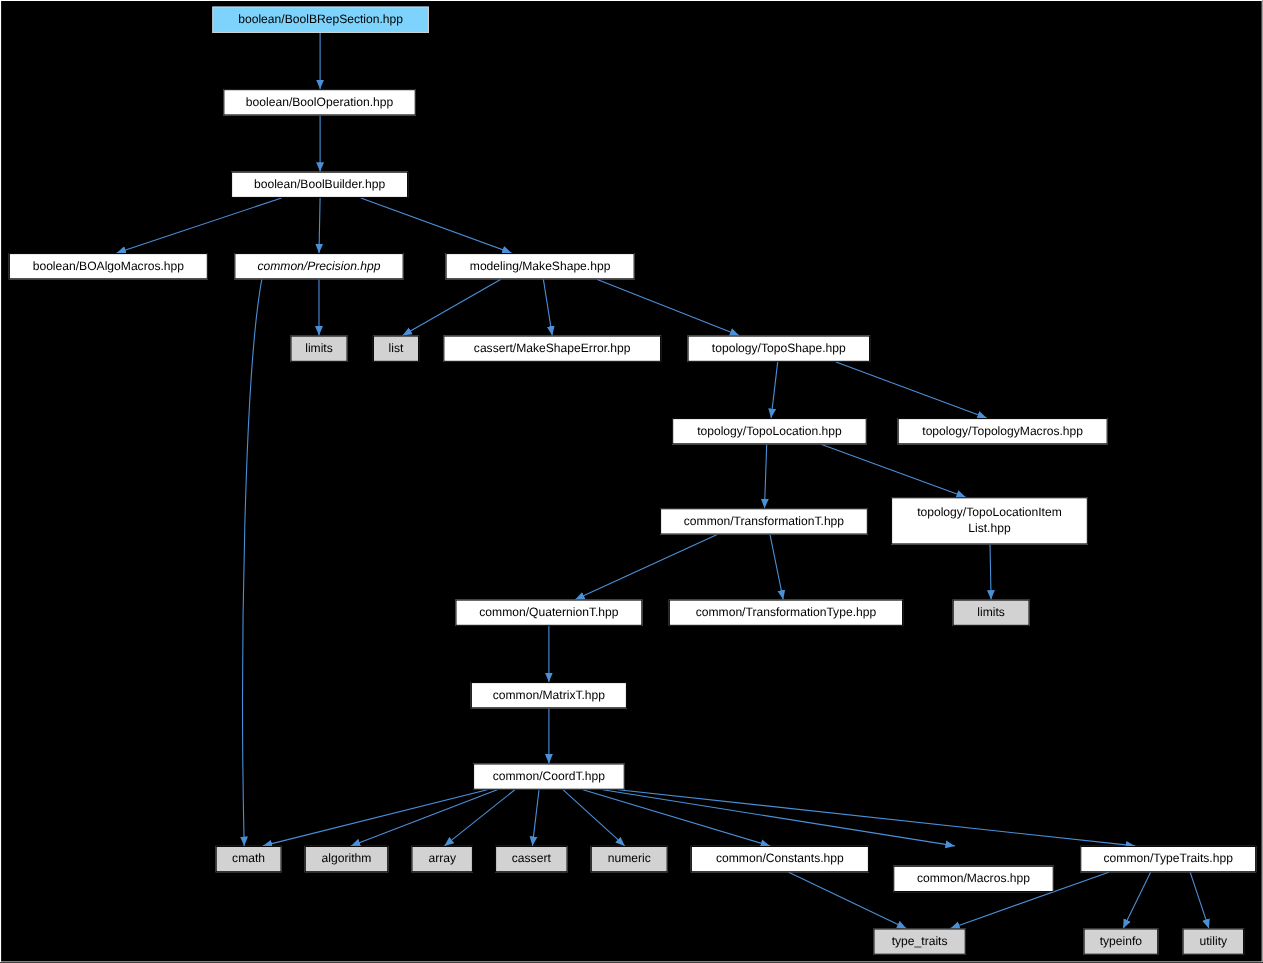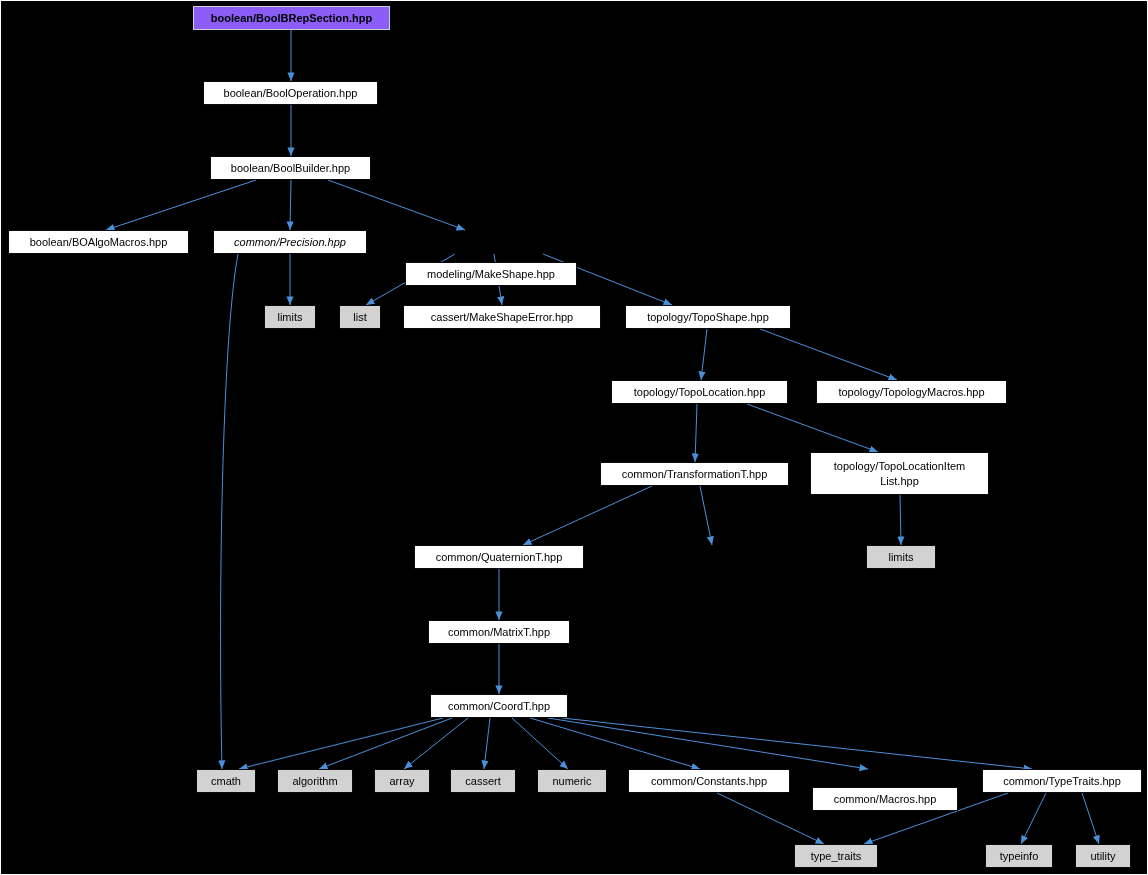--- a/index.html
+++ b/index.html
@@ -20,21 +20,21 @@
     text-align:center;
     font-size:11px;
     line-height:1.3;
     color:#000;
     padding:0 3px;
     white-space:pre-line;
     border:1px solid #0a0a0a;
   }
   .node.header{background:#ffffff;cursor:pointer;}
   .node.system{background:#d2d2d2;}
-  .node.root{background:#8b5cf6;border:1px solid #cfcfcf;font-weight:bold;}
+  .node.root{background:#7dd3fc;border:1px solid #cfcfcf;}
 </style>
 </head>
 <body>
 
 <div class="canvas" style="background: rgb(0, 0, 0);">
   <svg class="edges" xmlns="http://www.w3.org/2000/svg">
     <defs>
       <marker id="arrowhead" viewBox="0 0 10 10" refX="9.5" refY="5" markerWidth="9" markerHeight="9" orient="auto">
         <path d="M0,1 L9.5,5 L0,9 z" fill="#4a90d9"></path>
       </marker>
@@ -70,31 +70,32 @@
       <path d="M1008,793 L864,844" stroke="#4a90d9" fill="none" marker-end="url(#arrowhead)"></path>
       <path d="M1046,793 L1021,844" stroke="#4a90d9" fill="none" marker-end="url(#arrowhead)"></path>
       <path d="M1082,793 L1099,844" stroke="#4a90d9" fill="none" marker-end="url(#arrowhead)"></path>
     </svg>
 
 <div class="node root" style="left: 193px; top: 6px; width: 197px; height: 24px; color: rgb(0, 0, 0);">boolean/BoolBRepSection.hpp</div>
     <div class="node header" style="left: 203px; top: 81px; width: 175px; height: 24px; color: rgb(0, 0, 0);">boolean/BoolOperation.hpp</div>
     <div class="node header" style="left: 210px; top: 156px; width: 161px; height: 24px; color: rgb(0, 0, 0);">boolean/BoolBuilder.hpp</div>
     <div class="node header" style="left: 8px; top: 230px; width: 181px; height: 24px; color: rgb(0, 0, 0);">boolean/BOAlgoMacros.hpp</div>
     <div class="node header" style="left: 213px; top: 230px; width: 154px; height: 24px; color: rgb(0, 0, 0); font-style: italic;">common/Precision.hpp</div>
-    <div class="node header" style="left: 405px; top: 230px; width: 172px; height: 24px; color: rgb(0, 0, 0); margin-top: 32px;">modeling/MakeShape.hpp</div>
+    <div class="node header" style="left: 405px; top: 230px; width: 172px; height: 24px; color: rgb(0, 0, 0);">modeling/MakeShape.hpp</div>
     <div class="node system" style="left: 264px; top: 305px; width: 52px; height: 24px; color: rgb(0, 0, 0);">limits</div>
     <div class="node system" style="left: 339px; top: 305px; width: 42px; height: 24px; color: rgb(0, 0, 0); text-align: center;">list</div>
     <div class="node header" style="left: 403px; top: 305px; width: 198px; height: 24px; color: rgb(0, 0, 0);">cassert/MakeShapeError.hpp</div>
     <div class="node header" style="left: 625px; top: 305px; width: 166px; height: 24px; color: rgb(0, 0, 0);">topology/TopoShape.hpp</div>
     <div class="node header" style="left: 611px; top: 380px; width: 177px; height: 24px; color: rgb(0, 0, 0);">topology/TopoLocation.hpp</div>
     <div class="node header" style="left: 816px; top: 380px; width: 191px; height: 24px; color: rgb(0, 0, 0);">topology/TopologyMacros.hpp</div>
     <div class="node header" style="left: 600px; top: 462px; width: 189px; height: 24px; color: rgb(0, 0, 0);">common/TransformationT.hpp</div>
     <div class="node header" style="left: 810px; top: 452px; width: 179px; height: 43px; color: rgb(0, 0, 0);">topology/TopoLocationItem
 List.hpp</div>
     <div class="node header" style="left: 414px; top: 545px; width: 170px; height: 24px; color: rgb(0, 0, 0);">common/QuaternionT.hpp</div>
+    <div class="node header" style="left: 608px; top: 545px; width: 213px; height: 24px; color: rgb(0, 0, 0);">common/TransformationType.hpp</div>
     <div class="node system" style="left: 866px; top: 545px; width: 70px; height: 24px; color: rgb(0, 0, 0);">limits</div>
     <div class="node header" style="left: 428px; top: 620px; width: 142px; height: 24px; color: rgb(0, 0, 0);">common/MatrixT.hpp</div>
     <div class="node header" style="left: 430px; top: 694px; width: 138px; height: 24px; color: rgb(0, 0, 0);">common/CoordT.hpp</div>
     <div class="node system" style="left: 196px; top: 769px; width: 60px; height: 24px; color: rgb(0, 0, 0);">cmath</div>
     <div class="node system" style="left: 277px; top: 769px; width: 76px; height: 24px; color: rgb(0, 0, 0);">algorithm</div>
     <div class="node system" style="left: 374px; top: 769px; width: 56px; height: 24px; color: rgb(0, 0, 0);">array</div>
     <div class="node system" style="left: 450px; top: 769px; width: 66px; height: 24px; color: rgb(0, 0, 0);">cassert</div>
     <div class="node system" style="left: 537px; top: 769px; width: 70px; height: 24px; color: rgb(0, 0, 0);">numeric</div>
     <div class="node header" style="left: 628px; top: 769px; width: 162px; height: 24px; color: rgb(0, 0, 0);">common/Constants.hpp</div>
     <div class="node header" style="left: 812px; top: 769px; width: 146px; height: 24px; color: rgb(0, 0, 0); margin-top: 18px;">common/Macros.hpp</div>

